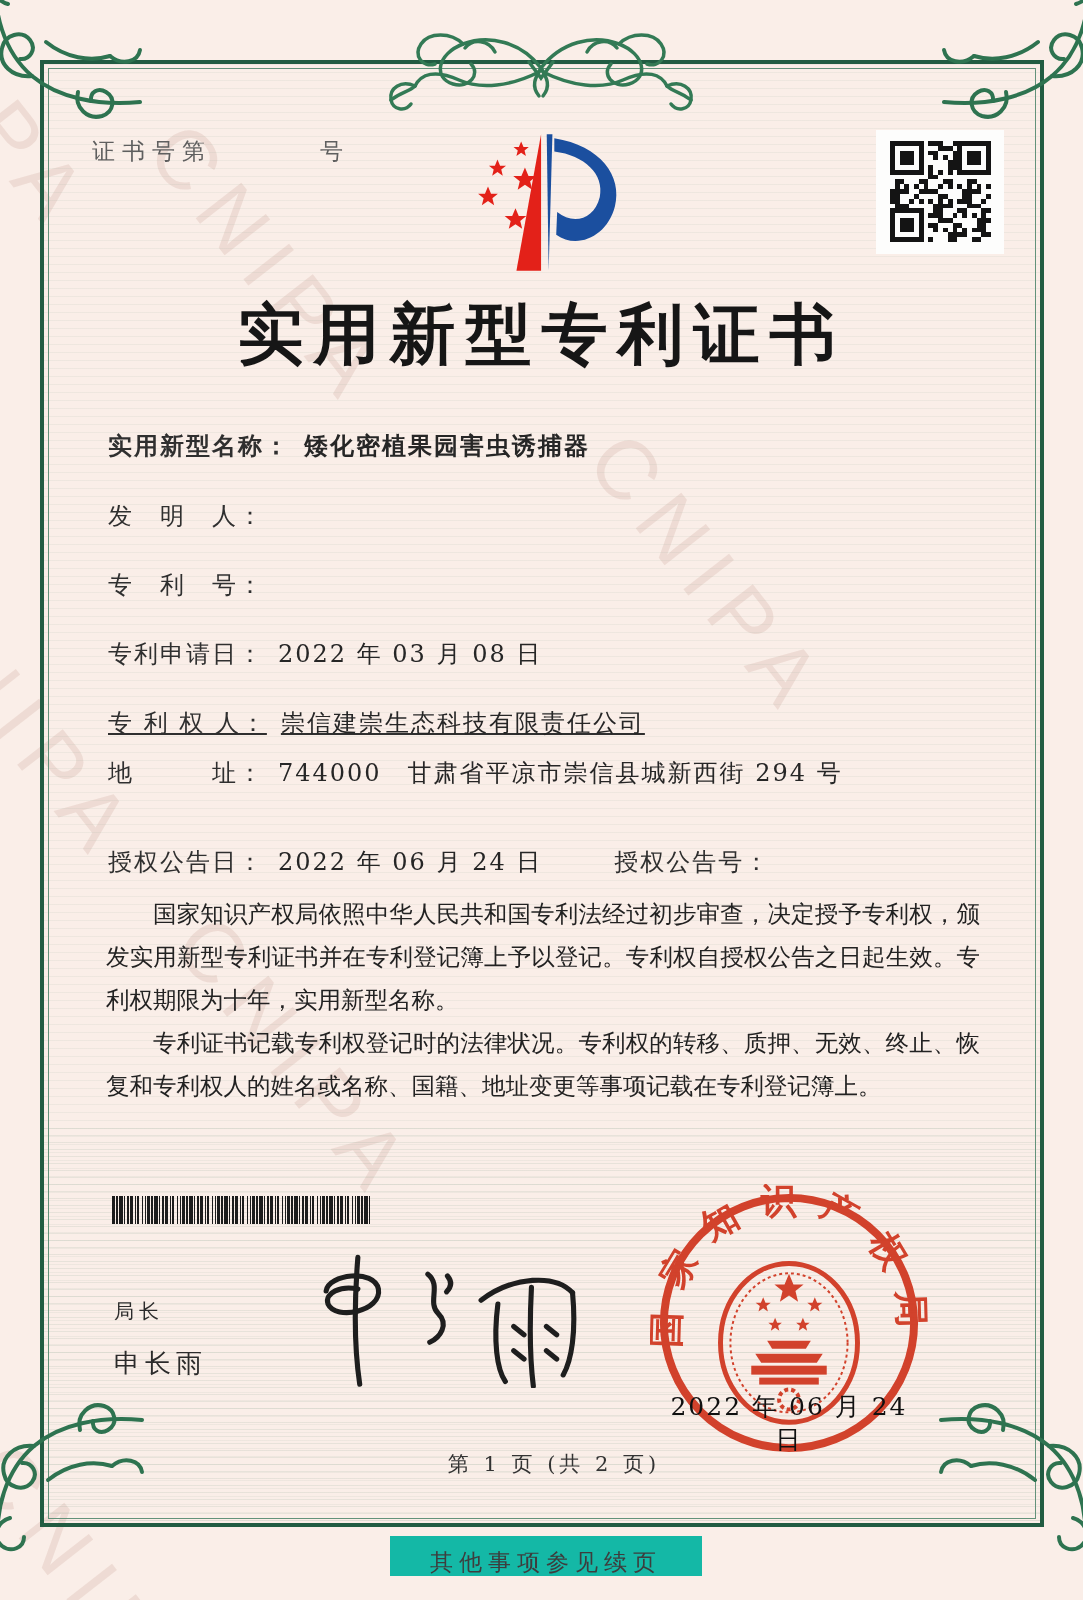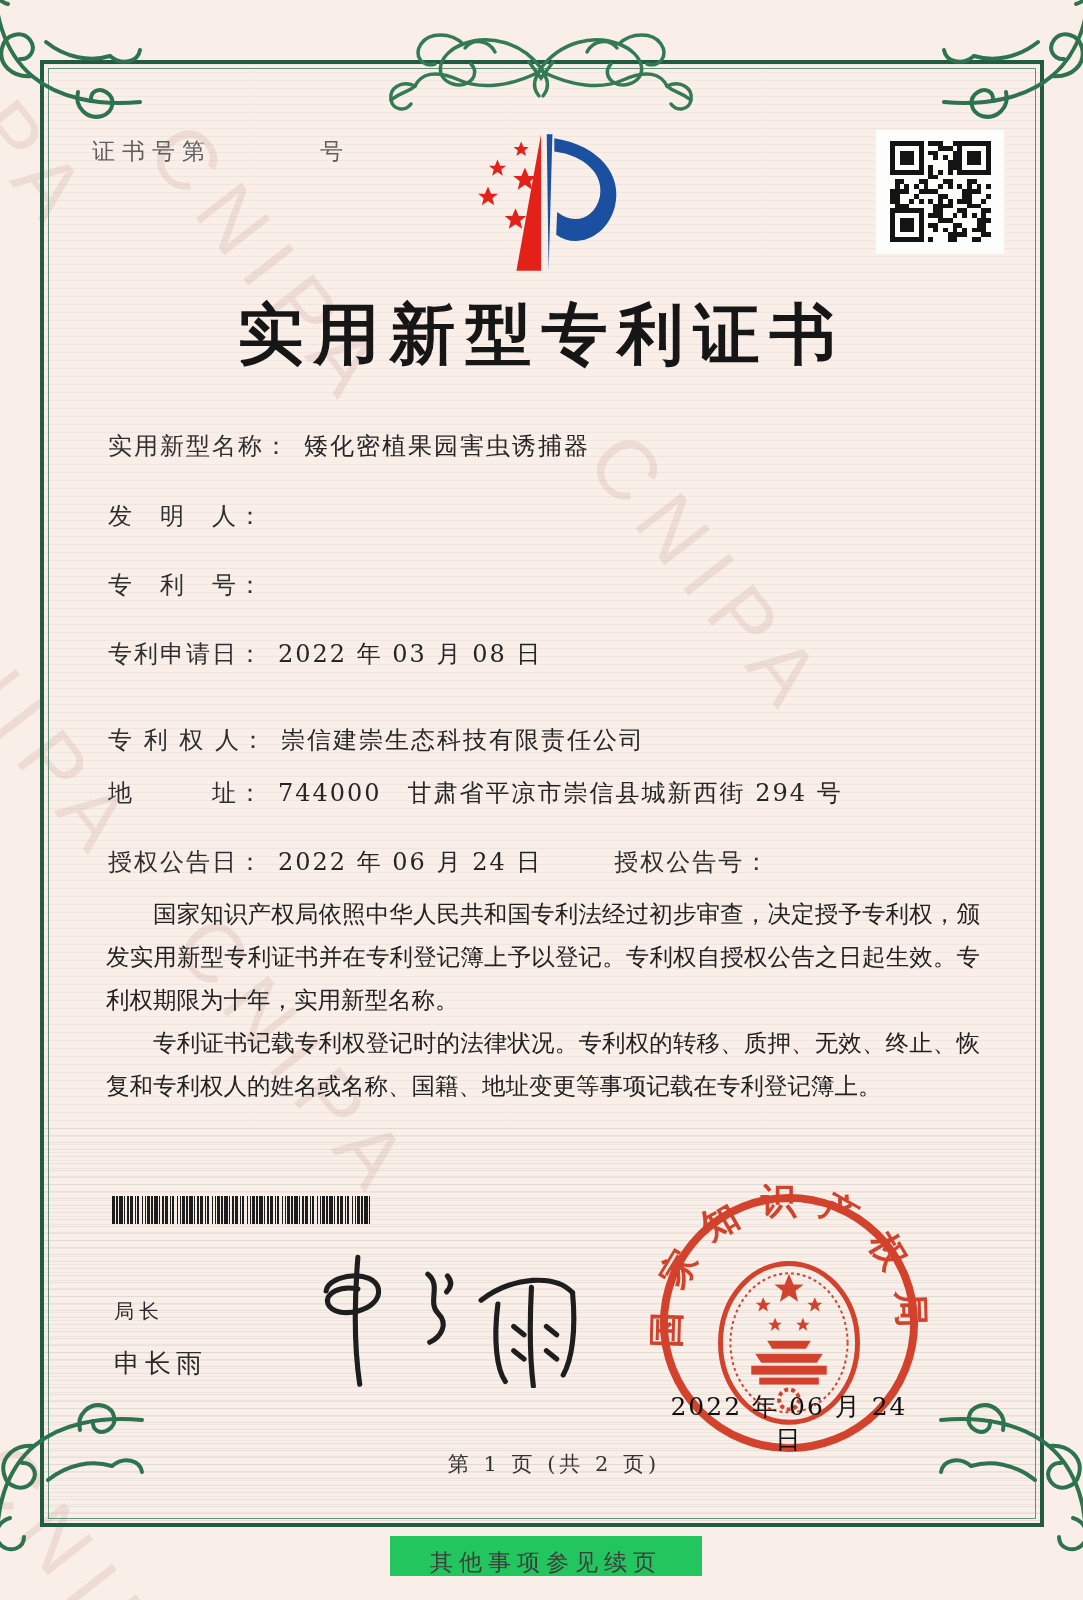--- a/index.html
+++ b/index.html
@@ -47,21 +47,21 @@
     font-family:"DejaVu Sans","Liberation Sans",sans-serif;}
   .signature{position:absolute;left:292px;top:1248px;width:296px;height:140px;}
   
   .seal{position:absolute;left:650px;top:1184px;width:278px;height:278px;opacity:0.95;}
   .seal-text-el{font-size:36px;letter-spacing:21px;font-weight:700;}
   .seal-date{position:absolute;left:664px;top:1390px;width:250px;text-align:center;font-size:25px;
     letter-spacing:2px;color:#101010;z-index:6;}
   
   .page-number{position:absolute;left:0;right:16px;top:1450px;text-align:center;font-size:21px;
     letter-spacing:4px;color:#333;margin-left:41px;}
-  .note-box{position:absolute;left:390px;top:1536px;width:312px;height:40px;background:#22c55e;
+  .note-box{position:absolute;left:390px;top:1536px;width:312px;height:40px;background:#14b8a6;
     text-align:center;line-height:52px;font-size:23px;letter-spacing:6px;color:#3d3d3d;}
   svg{display:block;}
 </style>
 </head>
 <body>
 
 <svg width="0" height="0" style="position:absolute">
   <defs>
     <path id="star" d="M0,-10 L2.9,-3.1 L9.5,-3.1 L4.2,1.2 L5.9,8.1 L0,4 L-5.9,8.1 L-4.2,1.2 L-9.5,-3.1 L-2.9,-3.1 Z"></path>
     <g id="flourish-g" fill="none" stroke="#2e7350" stroke-width="4" stroke-linecap="round">
@@ -365,41 +365,41 @@
       <use href="#star" transform="translate(38,70) scale(1.1)"></use>
       <use href="#star" transform="translate(67,94) scale(1.2)"></use>
     </g>
     <polygon fill="#e32119" points="94,4 68,148 94,148"></polygon>
     <polygon fill="#1b4f9f" points="100,4 106,4 102,148"></polygon>
     <path fill="#1b4f9f" d="M108,8 C157,16 180,48 172,80 C164,112 132,126 110,110 L111,86 C128,100 150,94 156,70 C161,46 140,26 108,22 Z"></path>
   </svg>
 
   <div class="title">实用新型专利证书</div>
 
-  <div class="frow" style="top:430px;">
+  <div class="frow" style="top:430px;font-weight:bold;">
     <span class="flabel">实用新型名称：</span>
     <span class="fvalue">矮化密植果园害虫诱捕器</span>
   </div>
   <div class="frow" style="top:500px;">
     <span class="flabel">发　明　人：</span>
     <span class="fvalue"></span>
   </div>
   <div class="frow" style="top:569px;">
     <span class="flabel">专　利　号：</span>
     <span class="fvalue"></span>
   </div>
   <div class="frow" style="top:638px;">
     <span class="flabel">专利申请日：</span>
     <span class="fvalue">2022 年 03 月 08 日</span>
   </div>
-  <div class="frow" style="top:724px;">
+  <div class="frow" style="top:707px;text-decoration:underline;">
     <span class="flabel">专 利 权 人：</span>
     <span class="fvalue">崇信建崇生态科技有限责任公司</span>
   </div>
-  <div class="frow" style="top:777px;text-align:right;">
+  <div class="frow" style="top:757px;text-align:right;">
     <span class="flabel">地　　　址：</span>
     <span class="fvalue">744000　甘肃省平凉市崇信县城新西街 294 号</span>
   </div>
   <div class="frow" style="top:846px;">
     <span class="flabel">授权公告日：</span>
     <span class="fvalue">2022 年 06 月 24 日</span>
     <span class="flabel2">授权公告号：</span>
     <span class="fvalue"></span>
   </div>
 

